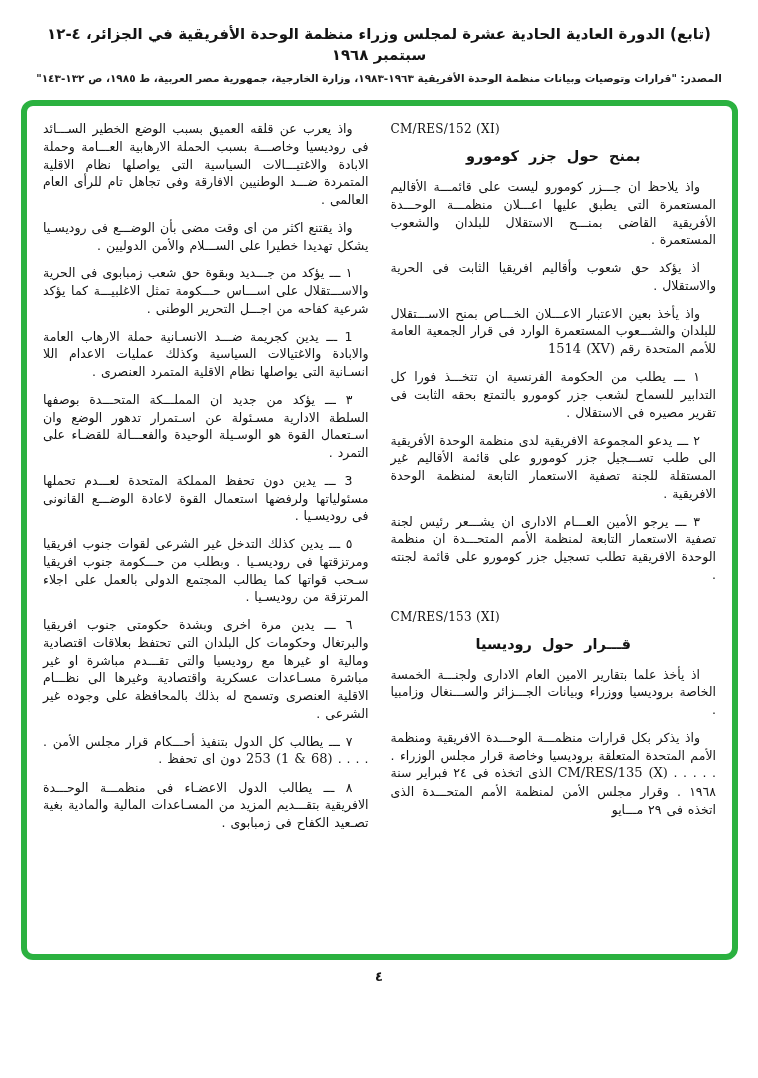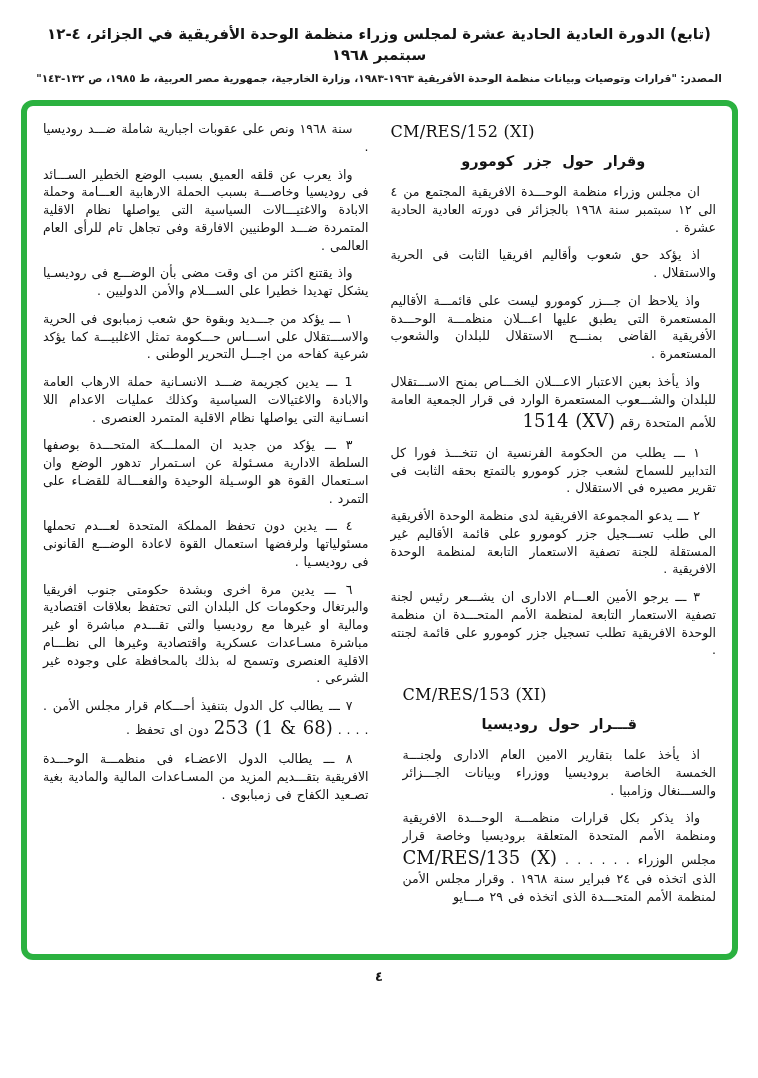--- a/index.html
+++ b/index.html
@@ -34,44 +34,44 @@
     box-sizing:border-box;
     display:flex;
     flex-direction:row;       
     gap:22px;
   }
   .col{ flex:1 1 0; min-width:0; }
   
   .rescode{
     direction:ltr; text-align:left;
     font-family:"DejaVu Serif","Liberation Serif",serif;
-    font-size:16px; color:#101010;
+    font-size:12px; color:#101010;
     margin:2px 0 10px 0;
     letter-spacing:.3px;
   }
   .restitle{
     font-size:14.5px; font-weight:bold;
     text-align:center;
     word-spacing:5px;
     margin:12px 0 14px 0;
   }
   .para{
     font-size:12.5px;
     line-height:1.42;
     text-align:justify;
     text-indent:16px;
     margin:0 0 10px 0;
     word-spacing:1px;
   }
   .para .latin{
     font-family:"DejaVu Serif","Liberation Serif",serif;
-    font-size:18px;
+    font-size:13px;
     unicode-bidi:isolate;
   }
-  .sect-gap{ margin-top:26px;margin-left:12px; }
+  .sect-gap{ margin-top:26px; }
   
   .ftr{
     text-align:center;
     margin-top:9px;
     font-size:13px; font-weight:bold;
   }
 </style>
 </head>
 <body>
 
@@ -80,51 +80,50 @@
   <div class="hdr">
     <div class="hdr-title">(تابع) الدورة العادية الحادية عشرة لمجلس وزراء منظمة الوحدة الأفريقية في الجزائر، ٤-١٢ سبتمبر ١٩٦٨</div>
     <div class="hdr-source">المصدر: "قرارات وتوصيات وبيانات منظمة الوحدة الأفريقية ١٩٦٣-١٩٨٣، وزارة الخارجية، جمهورية مصر العربية، ط ١٩٨٥، ص ١٣٢-١٤٣"</div>
   </div>
 
   <div class="frame" style="border-color: rgb(43, 177, 64);">
 
     <div class="col">
       <section>
         <div class="rescode">CM/RES/152 (XI)</div>
-        <h2 class="restitle">وقرار حول جزر كومورو</h2>
+        <h2 class="restitle">بمنح حول جزر كومورو</h2>
         <div>
-            <p class="para">ان مجلس وزراء منظمة الوحـــدة الافريقية المجتمع من ٤ الى ١٢ سبتمبر سنة ١٩٦٨ بالجزائر فى دورته العادية الحادية عشرة .</p>
+            <p class="para">واذ يلاحظ ان جـــزر كومورو ليست على قائمـــة الأقاليم المستعمرة التى يطبق عليها اعـــلان منظمـــة الوحـــدة الأفريقية القاضى بمنـــح الاستقلال للبلدان والشعوب المستعمرة .</p>
             <p class="para">اذ يؤكد حق شعوب وأقاليم افريقيا الثابت فى الحرية والاستقلال .</p>
-            <p class="para">واذ يلاحظ ان جـــزر كومورو ليست على قائمـــة الأقاليم المستعمرة التى يطبق عليها اعـــلان منظمـــة الوحـــدة الأفريقية القاضى بمنـــح الاستقلال للبلدان والشعوب المستعمرة .</p>
             <p class="para"><span>واذ يأخذ بعين الاعتبار الاعـــلان الخـــاص بمنح الاســـتقلال للبلدان والشـــعوب المستعمرة الوارد فى قرار الجمعية العامة للأمم المتحدة رقم </span><span class="latin" dir="ltr">1514 (XV)</span><span></span></p>
             <p class="para">١ ـــ يطلب من الحكومة الفرنسية ان تتخـــذ فورا كل التدابير للسماح لشعب جزر كومورو بالتمتع بحقه الثابت فى تقرير مصيره فى الاستقلال .</p>
             <p class="para">٢ ـــ يدعو المجموعة الافريقية لدى منظمة الوحدة الأفريقية الى طلب تســـجيل جزر كومورو على قائمة الأقاليم غير المستقلة للجنة تصفية الاستعمار التابعة لمنظمة الوحدة الافريقية .</p>
             <p class="para">٣ ـــ يرجو الأمين العـــام الادارى ان يشـــعر رئيس لجنة تصفية الاستعمار التابعة لمنظمة الأمم المتحـــدة ان منظمة الوحدة الافريقية تطلب تسجيل جزر كومورو على قائمة لجنته .</p>
           </div>
       </section>
 
       <section class="sect-gap">
         <div class="rescode">CM/RES/153 (XI)</div>
         <h2 class="restitle">قـــرار حول روديسيا</h2>
         <div>
             <p class="para">اذ يأخذ علما بتقارير الامين العام الادارى ولجنـــة الخمسة الخاصة بروديسيا ووزراء وبيانات الجـــزائر والســـنغال وزامبيا .</p>
             <p class="para"><span>واذ يذكر بكل قرارات منظمـــة الوحـــدة الافريقية ومنظمة الأمم المتحدة المتعلقة بروديسيا وخاصة قرار مجلس الوزراء . . . . . . </span><span class="latin" dir="ltr">CM/RES/135 (X)</span><span> الذى اتخذه فى ٢٤ فبراير سنة ١٩٦٨ . وقرار مجلس الأمن لمنظمة الأمم المتحـــدة الذى اتخذه فى ٢٩ مـــايو</span></p>
           </div>
       </section>
     </div>
 
     <div class="col">
       <div>
-          <p class="para">سنة ١٩٦٨ ونص على عقوبات اجبارية شاملة ضـــد روديسيا .</p>
           <p class="para">واذ يعرب عن قلقه العميق بسبب الوضع الخطير الســـائد فى روديسيا وخاصـــة بسبب الحملة الارهابية العـــامة وحملة الابادة والاغتيـــالات السياسية التى يواصلها نظام الاقلية المتمردة ضـــد الوطنيين الافارقة وفى تجاهل تام للرأى العام العالمى .</p>
           <p class="para">واذ يقتنع اكثر من اى وقت مضى بأن الوضـــع فى روديسـيا يشكل تهديدا خطيرا على الســـلام والأمن الدوليين .</p>
           <p class="para">١ ـــ يؤكد من جـــديد وبقوة حق شعب زمبابوى فى الحرية والاســـتقلال على اســـاس حـــكومة تمثل الاغلبيـــة كما يؤكد شرعية كفاحه من اجـــل التحرير الوطنى .</p>
           <p class="para">1 ـــ يدين كجريمة ضـــد الانسـانية حملة الارهاب العامة والابادة والاغتيالات السياسية وكذلك عمليات الاعدام اللا انسـانية التى يواصلها نظام الاقلية المتمرد العنصرى .</p>
           <p class="para">٣ ـــ يؤكد من جديد ان المملـــكة المتحـــدة بوصفها السلطة الادارية مسـئولة عن اسـتمرار تدهور الوضع وان اسـتعمال القوة هو الوسـيلة الوحيدة والفعـــالة للقضـاء على التمرد .</p>
-          <p class="para">٤ ـــ يدين دون تحفظ المملكة المتحدة لعـــدم تحملها مسئولياتها ولرفضها استعمال القوة لاعادة الوضـــع القانونى فى روديسـيا .</p>
+          <p class="para">3 ـــ يدين دون تحفظ المملكة المتحدة لعـــدم تحملها مسئولياتها ولرفضها استعمال القوة لاعادة الوضـــع القانونى فى روديسـيا .</p>
+          <p class="para">٥ ـــ يدين كذلك التدخل غير الشرعى لقوات جنوب افريقيا ومرتزقتها فى روديسـيا . وبطلب من حـــكومة جنوب افريقيا سـحب قواتها كما يطالب المجتمع الدولى بالعمل على اجلاء المرتزقة من روديسـيا .</p>
           <p class="para">٦ ـــ يدين مرة اخرى وبشدة حكومتى جنوب افريقيا والبرتغال وحكومات كل البلدان التى تحتفظ بعلاقات اقتصادية ومالية او غيرها مع روديسيا والتى تقـــدم مباشرة او غير مباشرة مسـاعدات عسكرية واقتصادية وغيرها الى نظـــام الاقلية العنصرى وتسمح له بذلك بالمحافظة على وجوده غير الشرعى .</p>
           <p class="para"><span>٧ ـــ يطالب كل الدول بتنفيذ أحـــكام قرار مجلس الأمن . . . . . </span><span class="latin" dir="ltr">253 (1 &amp; 68)</span><span> دون اى تحفظ .</span></p>
           <p class="para">٨ ـــ يطالب الدول الاعضـاء فى منظمـــة الوحـــدة الافريقية بتقـــديم المزيد من المسـاعدات المالية والمادية بغية تصـعيد الكفاح فى زمبابوى .</p>
         </div>
     </div>
 
   </div>
 
   <div class="ftr">
     <span>٤</span>

